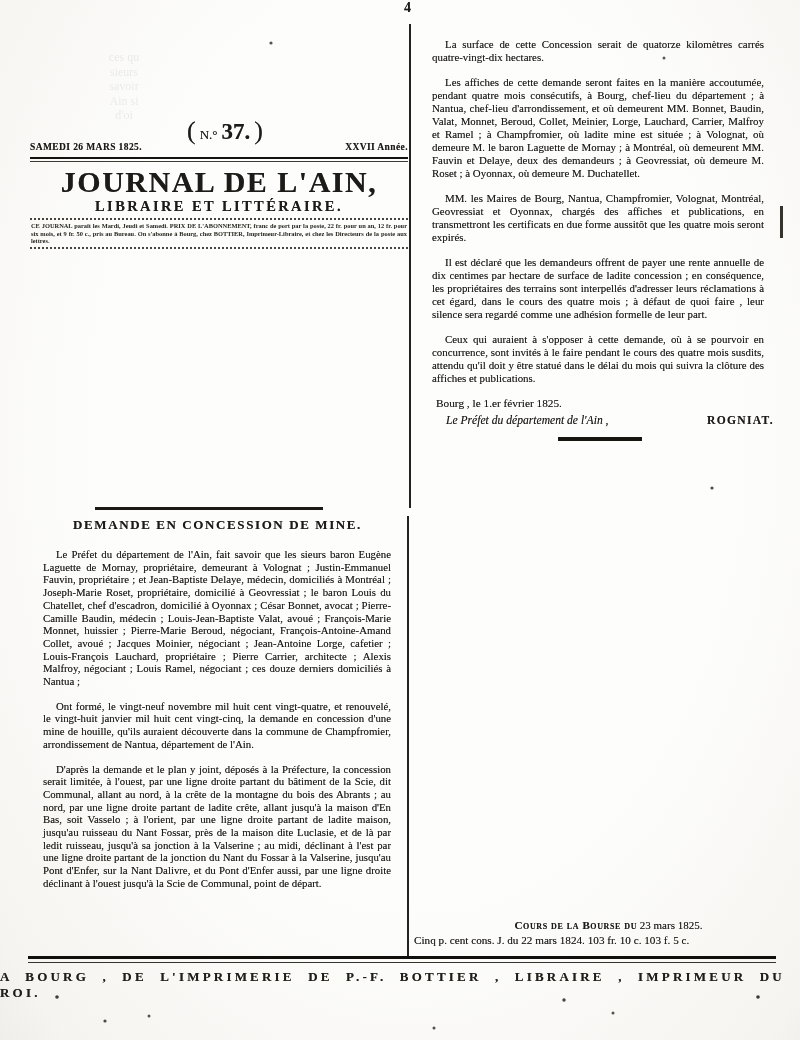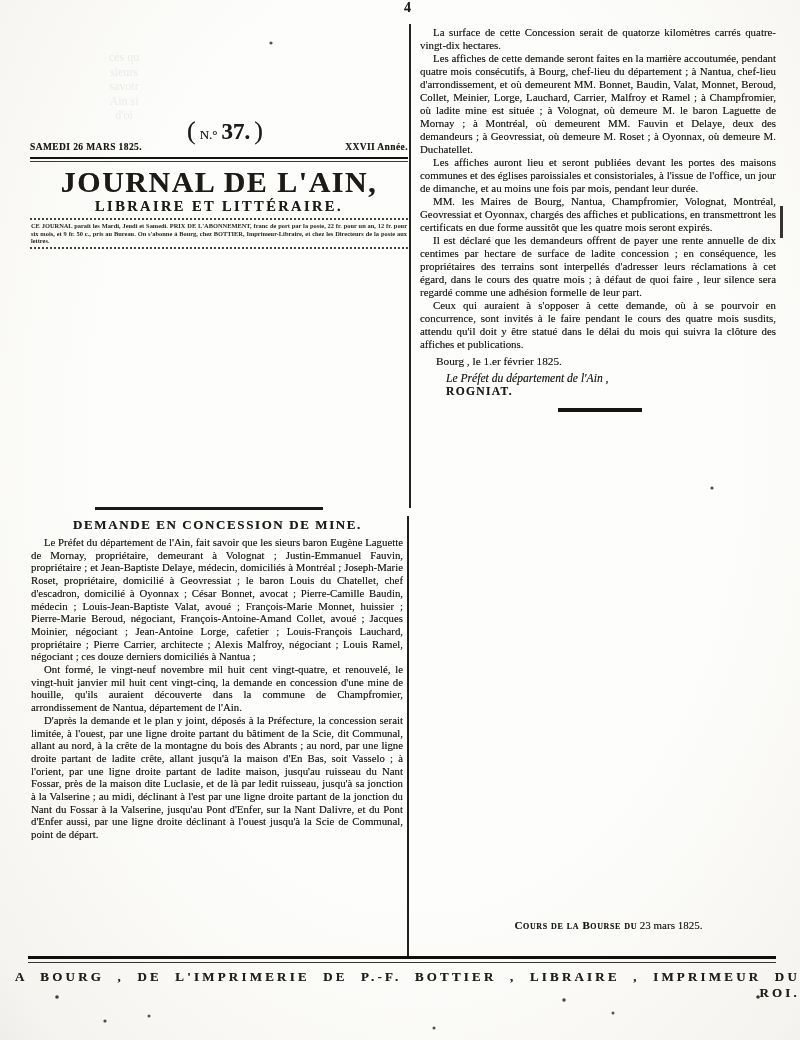--- a/index.html
+++ b/index.html
@@ -36,41 +36,41 @@
   .mast-imprint { margin-top:4px; border-top:2px dotted #45433c; border-bottom:2px dotted #45433c;
                   padding:2px 1px; font-size:6.4px; line-height:7.6px; text-align:justify;
                   font-weight:600; color:#26251f; }
 
   
   .section-head { position:absolute; left:30px; top:507px; width:375px; text-align:center; }
   .head-rule { width:228px; height:3px; background:#1b1a15; margin:0 auto 7px auto; transform:translateX(-9px); }
   .col-heading { font-size:13px; font-weight:700; letter-spacing:1.6px; white-space:nowrap; }
 
   
-  .serif-body p { margin:0; text-indent:13px; text-align:justify; }
+  .serif-body p { margin:12px; text-indent:13px; text-align:justify; }
   .left-body { position:absolute; left:31px; top:536px; width:372px; font-size:10.8px; line-height:12.7px; }
   .right-col { position:absolute; left:420px; top:26px; width:356px; font-size:10.9px; line-height:13px; }
 
   .dateline { text-indent:16px; margin-top:4px; font-size:11.3px; }
-  .sig-row { display:flex; justify-content:space-between; align-items:baseline; margin-top:4px; padding-left:26px; padding-right:2px;flex-direction:column; }
+  .sig-row { display:flex; justify-content:space-between; align-items:baseline; margin-top:4px; padding-left:26px; padding-right:2px; }
   .sig-role { font-style:italic; font-size:11.6px; }
   .sig-name { font-size:11.6px; font-weight:700; letter-spacing:1.3px; }
   .sig-rule { width:84px; height:3.5px; background:#16150f; margin-top:10px; margin-left:138px; }
 
   
   .bourse { position:absolute; left:414px; top:919px; width:374px; }
   .bourse-title { text-align:center; font-size:11px; }
   .bourse-title .caps { font-variant:small-caps; letter-spacing:0.6px; font-weight:600;padding-left:15px; }
   .bourse-title .rest { }
   .bourse-line { margin-top:3px; font-size:11.2px; white-space:nowrap; }
 
   
   .bottom-rule { position:absolute; left:28px; top:956px; width:748px; height:7px;
                  border-top:3.5px solid #100f0b; border-bottom:1.5px solid #34332d; }
-  .footer { position:absolute; left:0; top:969px; width:800px; text-align:right;
+  .footer { position:absolute; left:0; top:969px; width:800px; text-align:left;
             font-size:13px; font-weight:700; letter-spacing:3.2px; word-spacing:7px; color:#1f1e19; }
 
   .edge-mark { position:absolute; left:780px; top:206px; width:3px; height:32px; background:#34332e; }
 
   .specks { position:absolute; left:0; top:0; width:2px; height:2px; background:transparent; border-radius:50%;
     box-shadow:
       270px 42px 0 0.6px #55534d,
       663px 57px 0 0.5px #5a5852,
       711px 487px 0 0.6px #4e4c47,
       56px 996px 0 0.8px #3f3e3a,
@@ -123,37 +123,37 @@
 
   <div class="left-body serif-body ink">
     <p>Le Préfet du département de l'Ain, fait savoir que les sieurs baron Eugène Laguette de Mornay, propriétaire, demeurant à Volognat ; Justin-Emmanuel Fauvin, propriétaire ; et Jean-Baptiste Delaye, médecin, domiciliés à Montréal ; Joseph-Marie Roset, propriétaire, domicilié à Geovressiat ; le baron Louis du Chatellet, chef d'escadron, domicilié à Oyonnax ; César Bonnet, avocat ; Pierre-Camille Baudin, médecin ; Louis-Jean-Baptiste Valat, avoué ; François-Marie Monnet, huissier ; Pierre-Marie Beroud, négociant, François-Antoine-Amand Collet, avoué ; Jacques Moinier, négociant ; Jean-Antoine Lorge, cafetier ; Louis-François Lauchard, propriétaire ; Pierre Carrier, architecte ; Alexis Malfroy, négociant ; Louis Ramel, négociant ; ces douze derniers domiciliés à Nantua ;</p>
     <p>Ont formé, le vingt-neuf novembre mil huit cent vingt-quatre, et renouvelé, le vingt-huit janvier mil huit cent vingt-cinq, la demande en concession d'une mine de houille, qu'ils auraient découverte dans la commune de Champfromier, arrondissement de Nantua, département de l'Ain.</p>
     <p>D'après la demande et le plan y joint, déposés à la Préfecture, la concession serait limitée, à l'ouest, par une ligne droite partant du bâtiment de la Scie, dit Communal, allant au nord, à la crête de la montagne du bois des Abrants ; au nord, par une ligne droite partant de ladite crête, allant jusqu'à la maison d'En Bas, soit Vasselo ; à l'orient, par une ligne droite partant de ladite maison, jusqu'au ruisseau du Nant Fossar, près de la maison dite Luclasie, et de là par ledit ruisseau, jusqu'à sa jonction à la Valserine ; au midi, déclinant à l'est par une ligne droite partant de la jonction du Nant du Fossar à la Valserine, jusqu'au Pont d'Enfer, sur la Nant Dalivre, et du Pont d'Enfer aussi, par une ligne droite déclinant à l'ouest jusqu'à la Scie de Communal, point de départ.</p>
   </div>
 
   <div class="right-col serif-body ink">
     <p>La surface de cette Concession serait de quatorze kilomètres carrés quatre-vingt-dix hectares.</p>
     <p>Les affiches de cette demande seront faites en la manière accoutumée, pendant quatre mois consécutifs, à Bourg, chef-lieu du département ; à Nantua, chef-lieu d'arrondissement, et où demeurent MM. Bonnet, Baudin, Valat, Monnet, Beroud, Collet, Meinier, Lorge, Lauchard, Carrier, Malfroy et Ramel ; à Champfromier, où ladite mine est située ; à Volognat, où demeure M. le baron Laguette de Mornay ; à Montréal, où demeurent MM. Fauvin et Delaye, deux des demandeurs ; à Geovressiat, où demeure M. Roset ; à Oyonnax, où demeure M. Duchatellet.</p>
-    <p>Les affiches auront lieu et seront publiées devant les portes des maisons communes et des églises paroissiales et consistoriales, à l'issue de l'office, un jour de dimanche, et au moins une fois par mois, pendant leur durée.</p>
     <p>MM. les Maires de Bourg, Nantua, Champfromier, Volognat, Montréal, Geovressiat et Oyonnax, chargés des affiches et publications, en transmettront les certificats en due forme aussitôt que les quatre mois seront expirés.</p>
     <p>Il est déclaré que les demandeurs offrent de payer une rente annuelle de dix centimes par hectare de surface de ladite concession ; en conséquence, les propriétaires des terrains sont interpellés d'adresser leurs réclamations à cet égard, dans le cours des quatre mois ; à défaut de quoi faire , leur silence sera regardé comme une adhésion formelle de leur part.</p>
     <p>Ceux qui auraient à s'opposer à cette demande, où à se pourvoir en concurrence, sont invités à le faire pendant le cours des quatre mois susdits, attendu qu'il doit y être statué dans le délai du mois qui suivra la clôture des affiches et publications.</p>
     <div class="dateline">Bourg , le 1.er février 1825.</div>
     <div class="sig-row">
       <span class="sig-role">Le Préfet du département de l'Ain ,</span>
       <span class="sig-name">ROGNIAT.</span>
     </div>
     <div class="sig-rule"></div>
   </div>
 
   <div class="bourse ink">
     <div class="bourse-title">
       <span class="caps">Cours de la Bourse du</span>
       <span class="rest">23 mars 1825.</span>
     </div>
+    <div class="bourse-line">Cinq p. cent cons. J. du 22 mars 1824. 103 fr. 10 c. 103 f. 5 c.</div>
   </div>
 
   <div class="bottom-rule"></div>
   <div class="footer ink">A BOURG , DE L'IMPRIMERIE DE P.-F. BOTTIER , LIBRAIRE , IMPRIMEUR DU ROI.</div>
 
   <div class="edge-mark"></div>
   <div class="specks"></div>
 
 </div>
 

